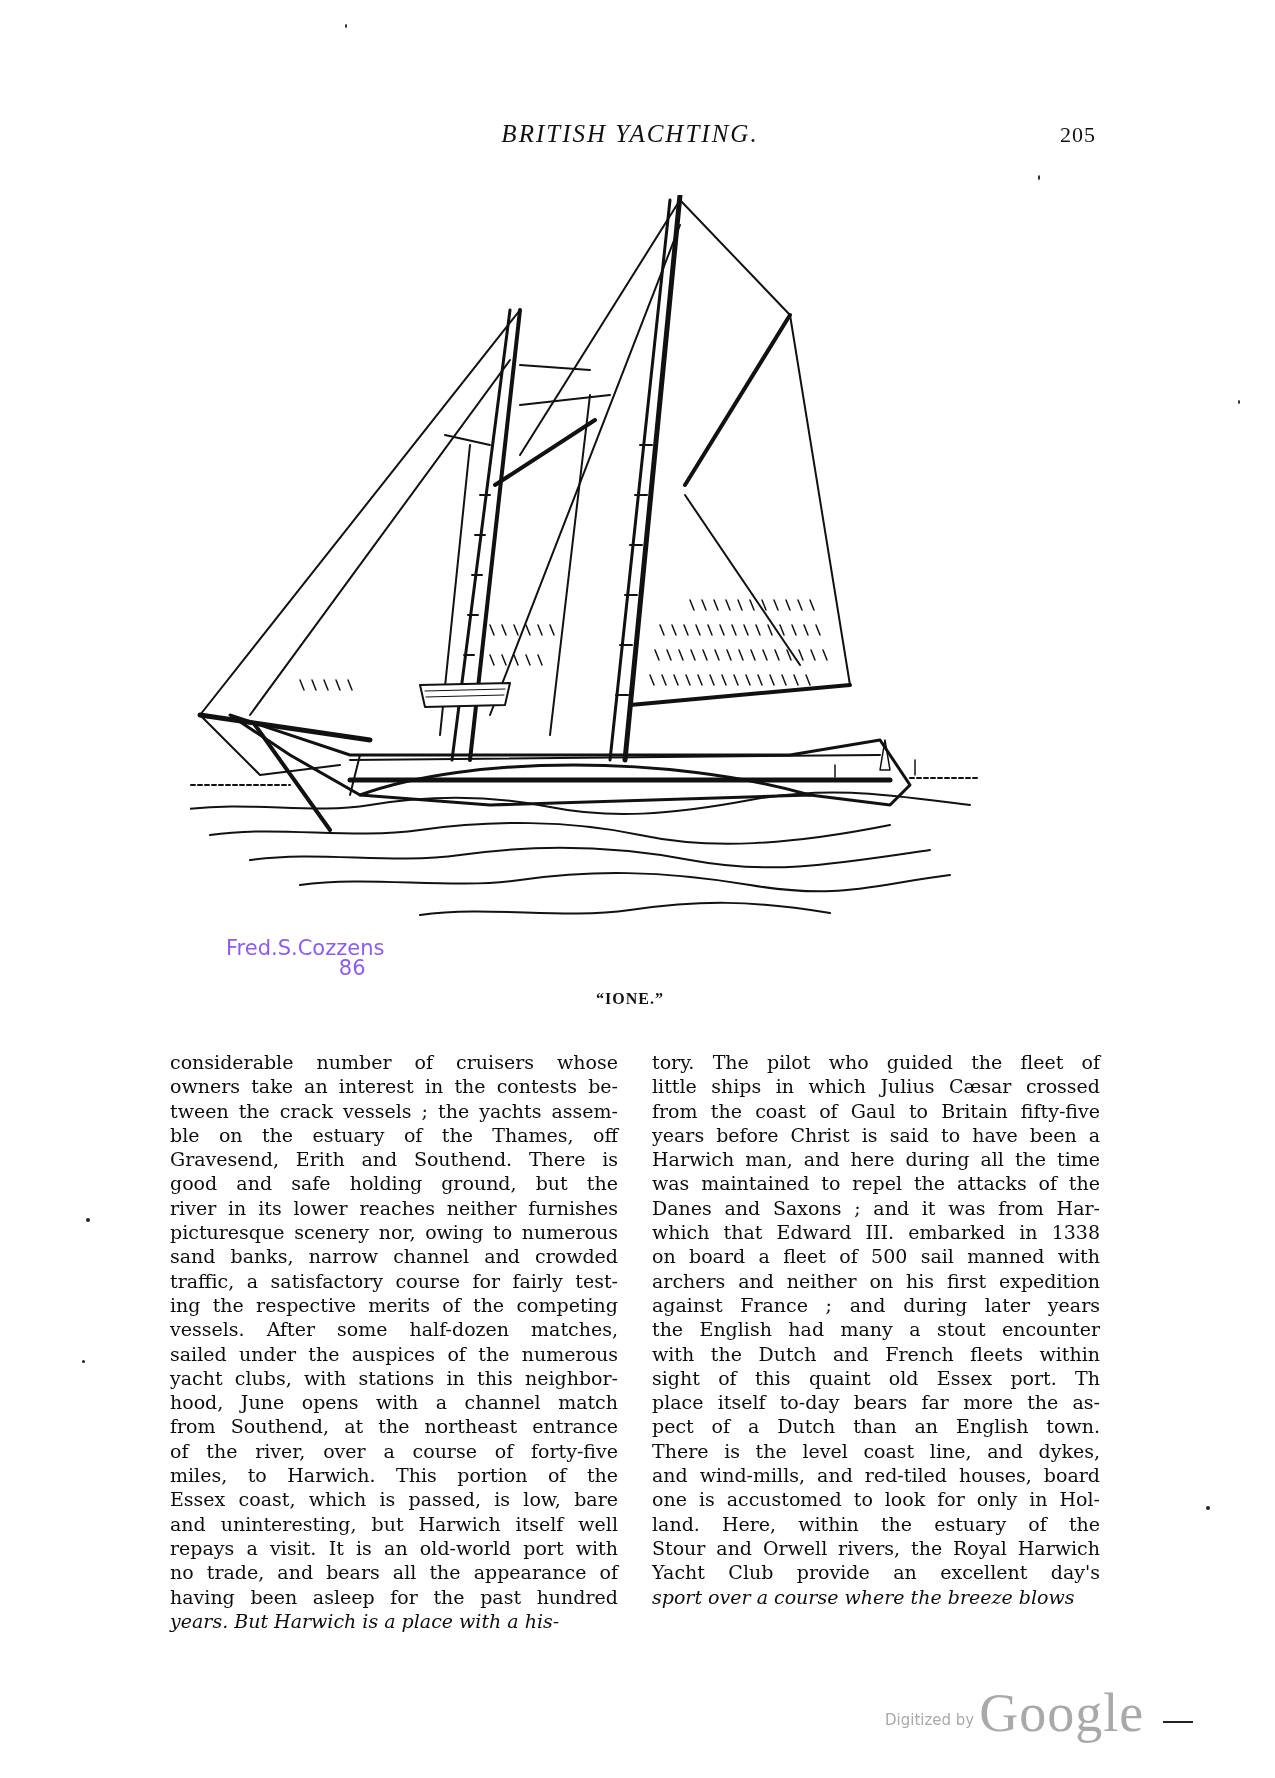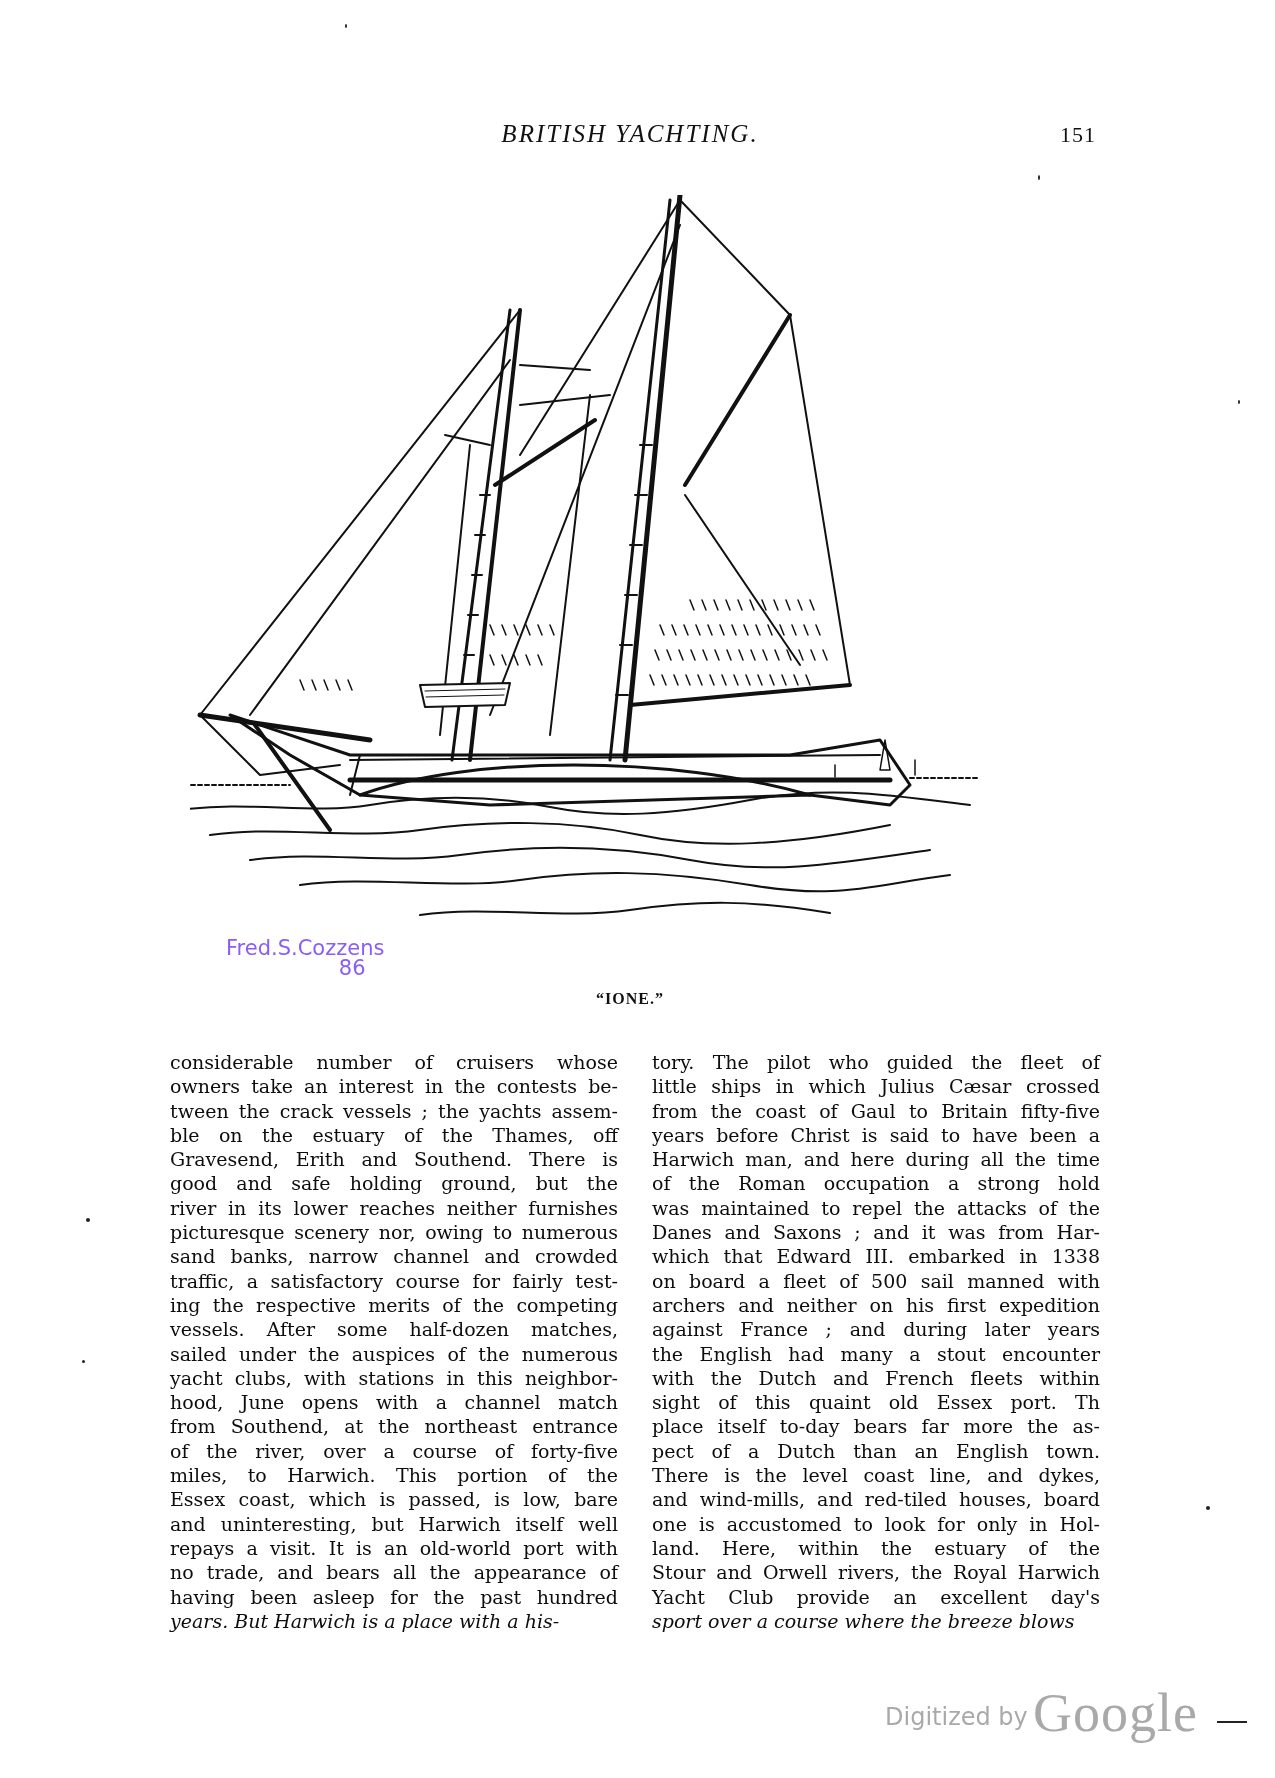--- a/index.html
+++ b/index.html
@@ -32,32 +32,32 @@
     text-align: justify; text-align-last: justify; color: #0d0d0d;
   }
   .column .line { display: block; height: 24.3px; white-space: nowrap; text-align: justify; text-align-last: justify; }
   .column .line.last { text-align-last: left; font-style: italic; }
   .col-left { left: 170px; }
   .col-right { left: 652px; }
   .watermark {
     position: absolute; top: 1682px; left: 885px; color: #a9a9a9;
     font-family: "DejaVu Sans", sans-serif; white-space: nowrap;
   }
-  .watermark .by { font-size: 24px; vertical-align: 6px; }
+  .watermark .by { font-size: 15px; vertical-align: 6px; }
   .watermark .brand { font-family: "Liberation Serif", serif; font-size: 54px; letter-spacing: 1px; text-align: right; }
   .watermark .dash { display: inline-block; width: 30px; height: 2px; background: #222; vertical-align: 8px; margin-left: 14px; }
   .speck { position: absolute; background: #222; border-radius: 50%; }
 </style>
 </head>
 <body>
 
 <div>
 
   <div class="running-head">BRITISH YACHTING.</div>
-  <div class="page-number">151</div>
+  <div class="page-number">205</div>
 
   <svg class="illustration" viewBox="0 0 920 790" fill="none" stroke="#111" stroke-linecap="round" stroke-linejoin="round">
 
     <path d="M40 520 L160 560 L600 560 L690 545 L720 590 L700 610 L620 600 L300 610 L170 600 L100 560 Z" stroke-width="3" fill="#fff"></path>
     <path d="M100 560 L170 600 M170 560 L160 600" stroke-width="2"></path>
     <path d="M160 585 L700 585" stroke-width="5"></path>
     <path d="M160 565 L690 560" stroke-width="2"></path>
 
     <path d="M10 520 L180 545" stroke-width="5"></path>
     <path d="M10 520 L70 580 L150 570" stroke-width="2"></path>
@@ -152,21 +152,20 @@
       <span class="line">no trade, and bears all the appearance of</span>
       <span class="line">having been asleep for the past hundred</span>
       <span class="line last">years. But Harwich is a place with a his-</span>
     </div>
   <div class="column col-right" id="col-right">
       <span class="line">tory. The pilot who guided the fleet of</span>
       <span class="line">little ships in which Julius Cæsar crossed</span>
       <span class="line">from the coast of Gaul to Britain fifty-five</span>
       <span class="line">years before Christ is said to have been a</span>
       <span class="line">Harwich man, and here during all the time</span>
-      <span class="line">of the Roman occupation a strong hold</span>
       <span class="line">was maintained to repel the attacks of the</span>
       <span class="line">Danes and Saxons ; and it was from Har-</span>
       <span class="line">which that Edward III. embarked in 1338</span>
       <span class="line">on board a fleet of 500 sail manned with</span>
       <span class="line">archers and neither on his first expedition</span>
       <span class="line">against France ; and during later years</span>
       <span class="line">the English had many a stout encounter</span>
       <span class="line">with the Dutch and French fleets within</span>
       <span class="line">sight of this quaint old Essex port. Th</span>
       <span class="line">place itself to-day bears far more the as-</span>

